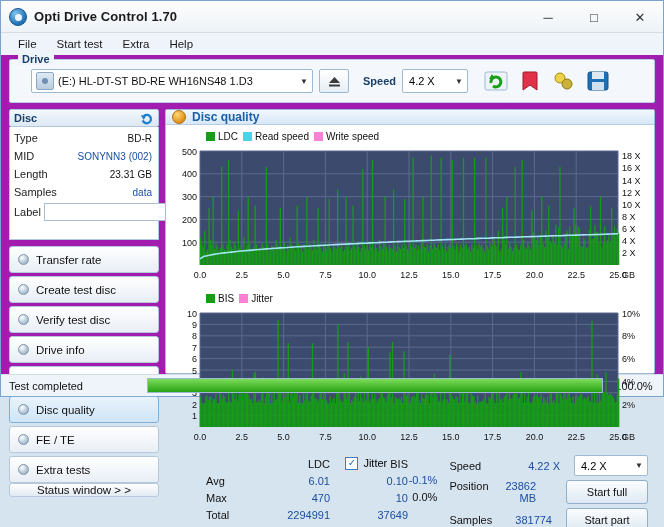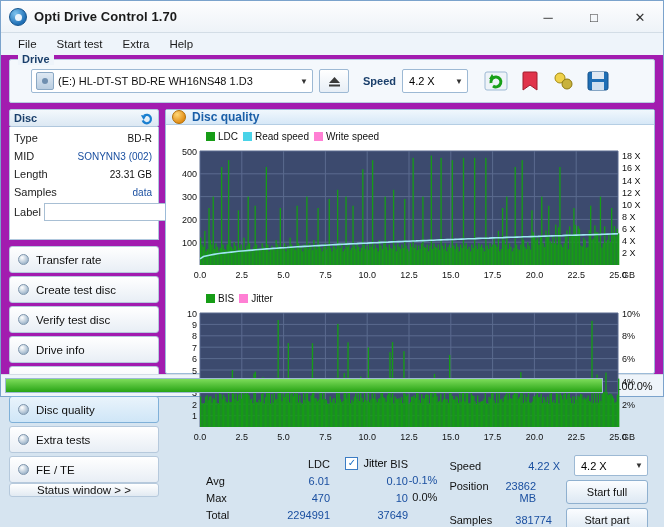--- a/index.html
+++ b/index.html
@@ -360,25 +360,25 @@
         <div class="navitem">
           <span class="nav-dot"></span>
           <span>Disc info</span>
         </div>
         <div class="navitem active">
           <span class="nav-dot"></span>
           <span>Disc quality</span>
         </div>
         <div class="navitem">
           <span class="nav-dot"></span>
-          <span>Extra tests</span>
+          <span>FE / TE</span>
         </div>
         <div class="navitem">
           <span class="nav-dot"></span>
-          <span>FE / TE</span>
+          <span>Extra tests</span>
         </div>
       </div>
 
       <div class="statuswin">Status window &gt; &gt;</div>
     </div>
 
     <div class="right">
       <div class="dq-header">
         <span class="dq-ico"></span>
         <span class="t">Disc quality</span>
@@ -1215,18 +1215,19 @@
               <span style="flex:1;text-align:right;color:#1a4fa0;padding-right:8px">381774</span>
             </div>
             <div class="act-btn">Start part</div>
           </div>
         </div>
       </div>
     </div>
   </div>
 
   <div class="statusbar">
+    <div class="sb-text">Test completed</div>
     <div class="progress">
       <div class="fill" id="prog-fill" style="width: 100%;"></div>
     </div>
     <div class="pct">100.0%</div>
   </div>
 </div>
 
 </body></html>

